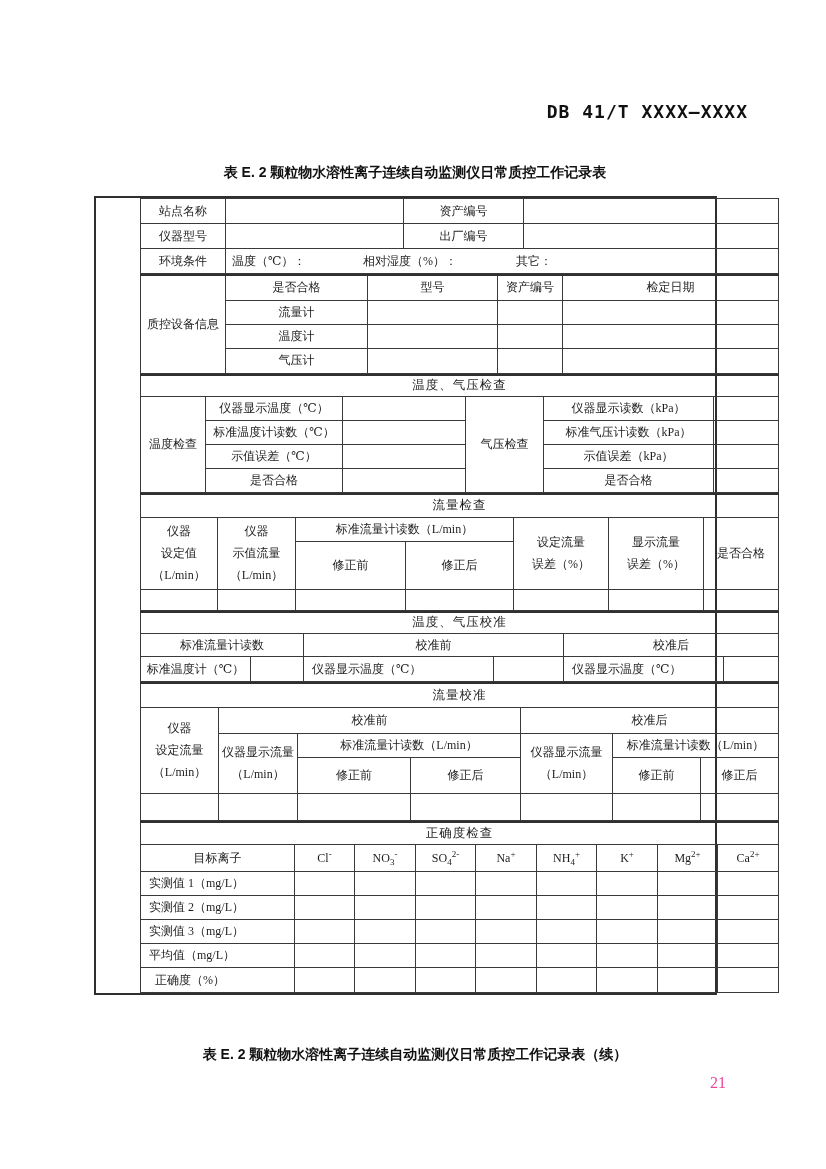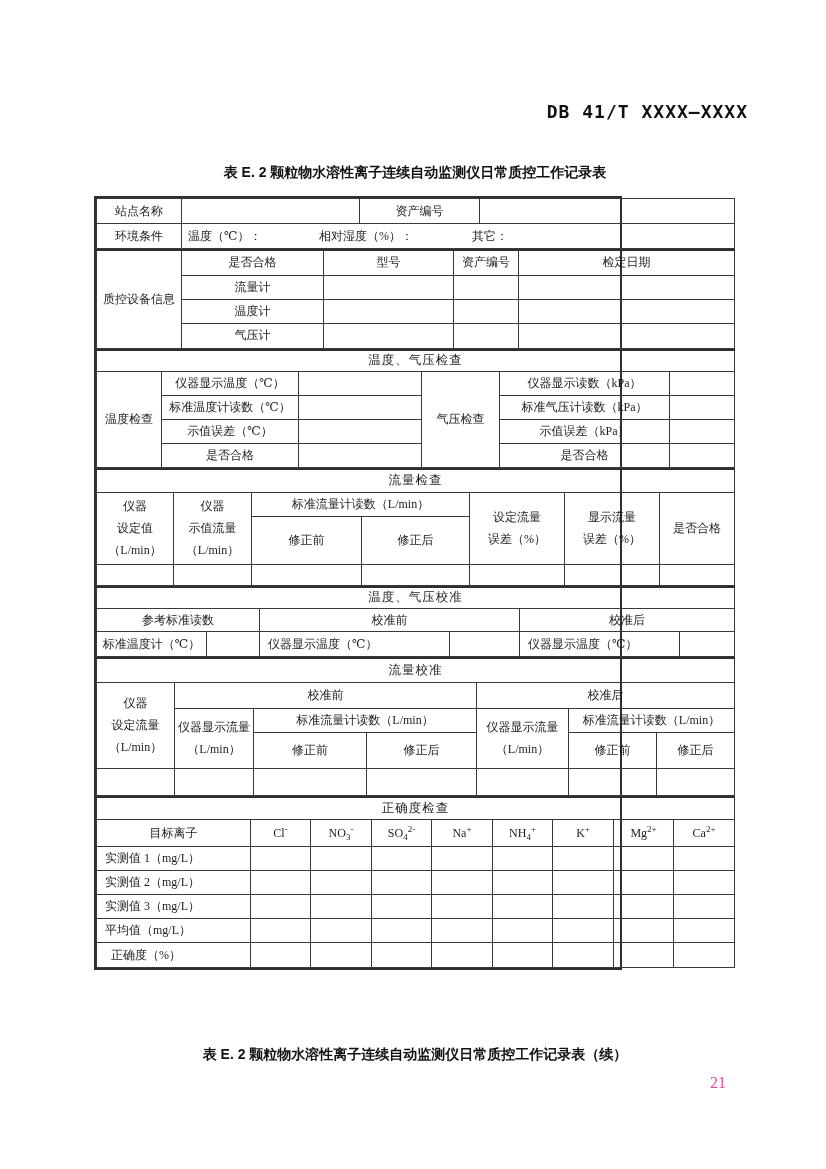--- a/index.html
+++ b/index.html
@@ -21,22 +21,22 @@
   .tbl-caption-cont{
     position:absolute;top:1046px;left:94px;width:642px;text-align:center;
     font-family:"Liberation Sans","DejaVu Sans",sans-serif;
     font-weight:bold;font-size:14px;color:#111;
   }
   .page-num{
     position:absolute;top:1074px;left:710px;
     font-size:16px;color:#ec4899;
   }
   .tbl-wrap{
-    position:absolute;top:196px;left:94px;width:528px;
-    border:2px solid #2f2f2f;box-sizing:border-box;background:#fff;
+    position:absolute;top:196px;left:94px;width:623px;
+    border:2px solid #2f2f2f;box-sizing:border-box;background:#fff;padding-left:44px;
   }
   table{border-collapse:collapse;table-layout:fixed;width:638px;}
   table.sec{border-top:2px solid #2f2f2f;}
   table:first-child{border-top:none;}
   td{
     border:1px solid #3a3a3a;box-sizing:border-box;
     font-size:12px;text-align:center;vertical-align:middle;
     padding:1px 2px;overflow:hidden;color:#1d1d1d;
   }
   td.sec-title{font-size:12.5px;letter-spacing:1px;}
@@ -65,20 +65,26 @@
         <col style="width:255px">
       </colgroup>
     <tbody>
         <tr style="height:25px">
       <td>站点名称</td>
       <td></td>
       <td>资产编号</td>
       <td></td>
     </tr>
     <tr style="height:25px">
+      <td>仪器型号</td>
+      <td></td>
+      <td>出厂编号</td>
+      <td></td>
+    </tr>
+    <tr style="height:25px">
       <td>环境条件</td>
       <td colspan="3" class="env-cell">
         <span class="env-temp">温度（℃）：</span>
         <span class="env-rh">相对湿度（%）：</span>
         <span>其它：</span>
       </td>
     </tr>
   </tbody>
     </table>
 
@@ -211,21 +217,21 @@
         <col style="width:190px">
         <col style="width:70px">
         <col style="width:160px">
         <col style="width:55px">
       </colgroup>
     <tbody>
         <tr style="height:22px">
       <td colspan="6" class="sec-title">温度、气压校准</td>
     </tr>
     <tr style="height:23px">
-      <td colspan="2">参考标准读数</td>
+      <td colspan="2">标准流量计读数</td>
       <td colspan="2">校准前</td>
       <td colspan="2">校准后</td>
     </tr>
     <tr style="height:25px">
       <td>标准温度计（℃）</td>
       <td></td>
       <td class="left">仪器显示温度（℃）</td>
       <td></td>
       <td class="left">仪器显示温度（℃）</td>
       <td></td>

